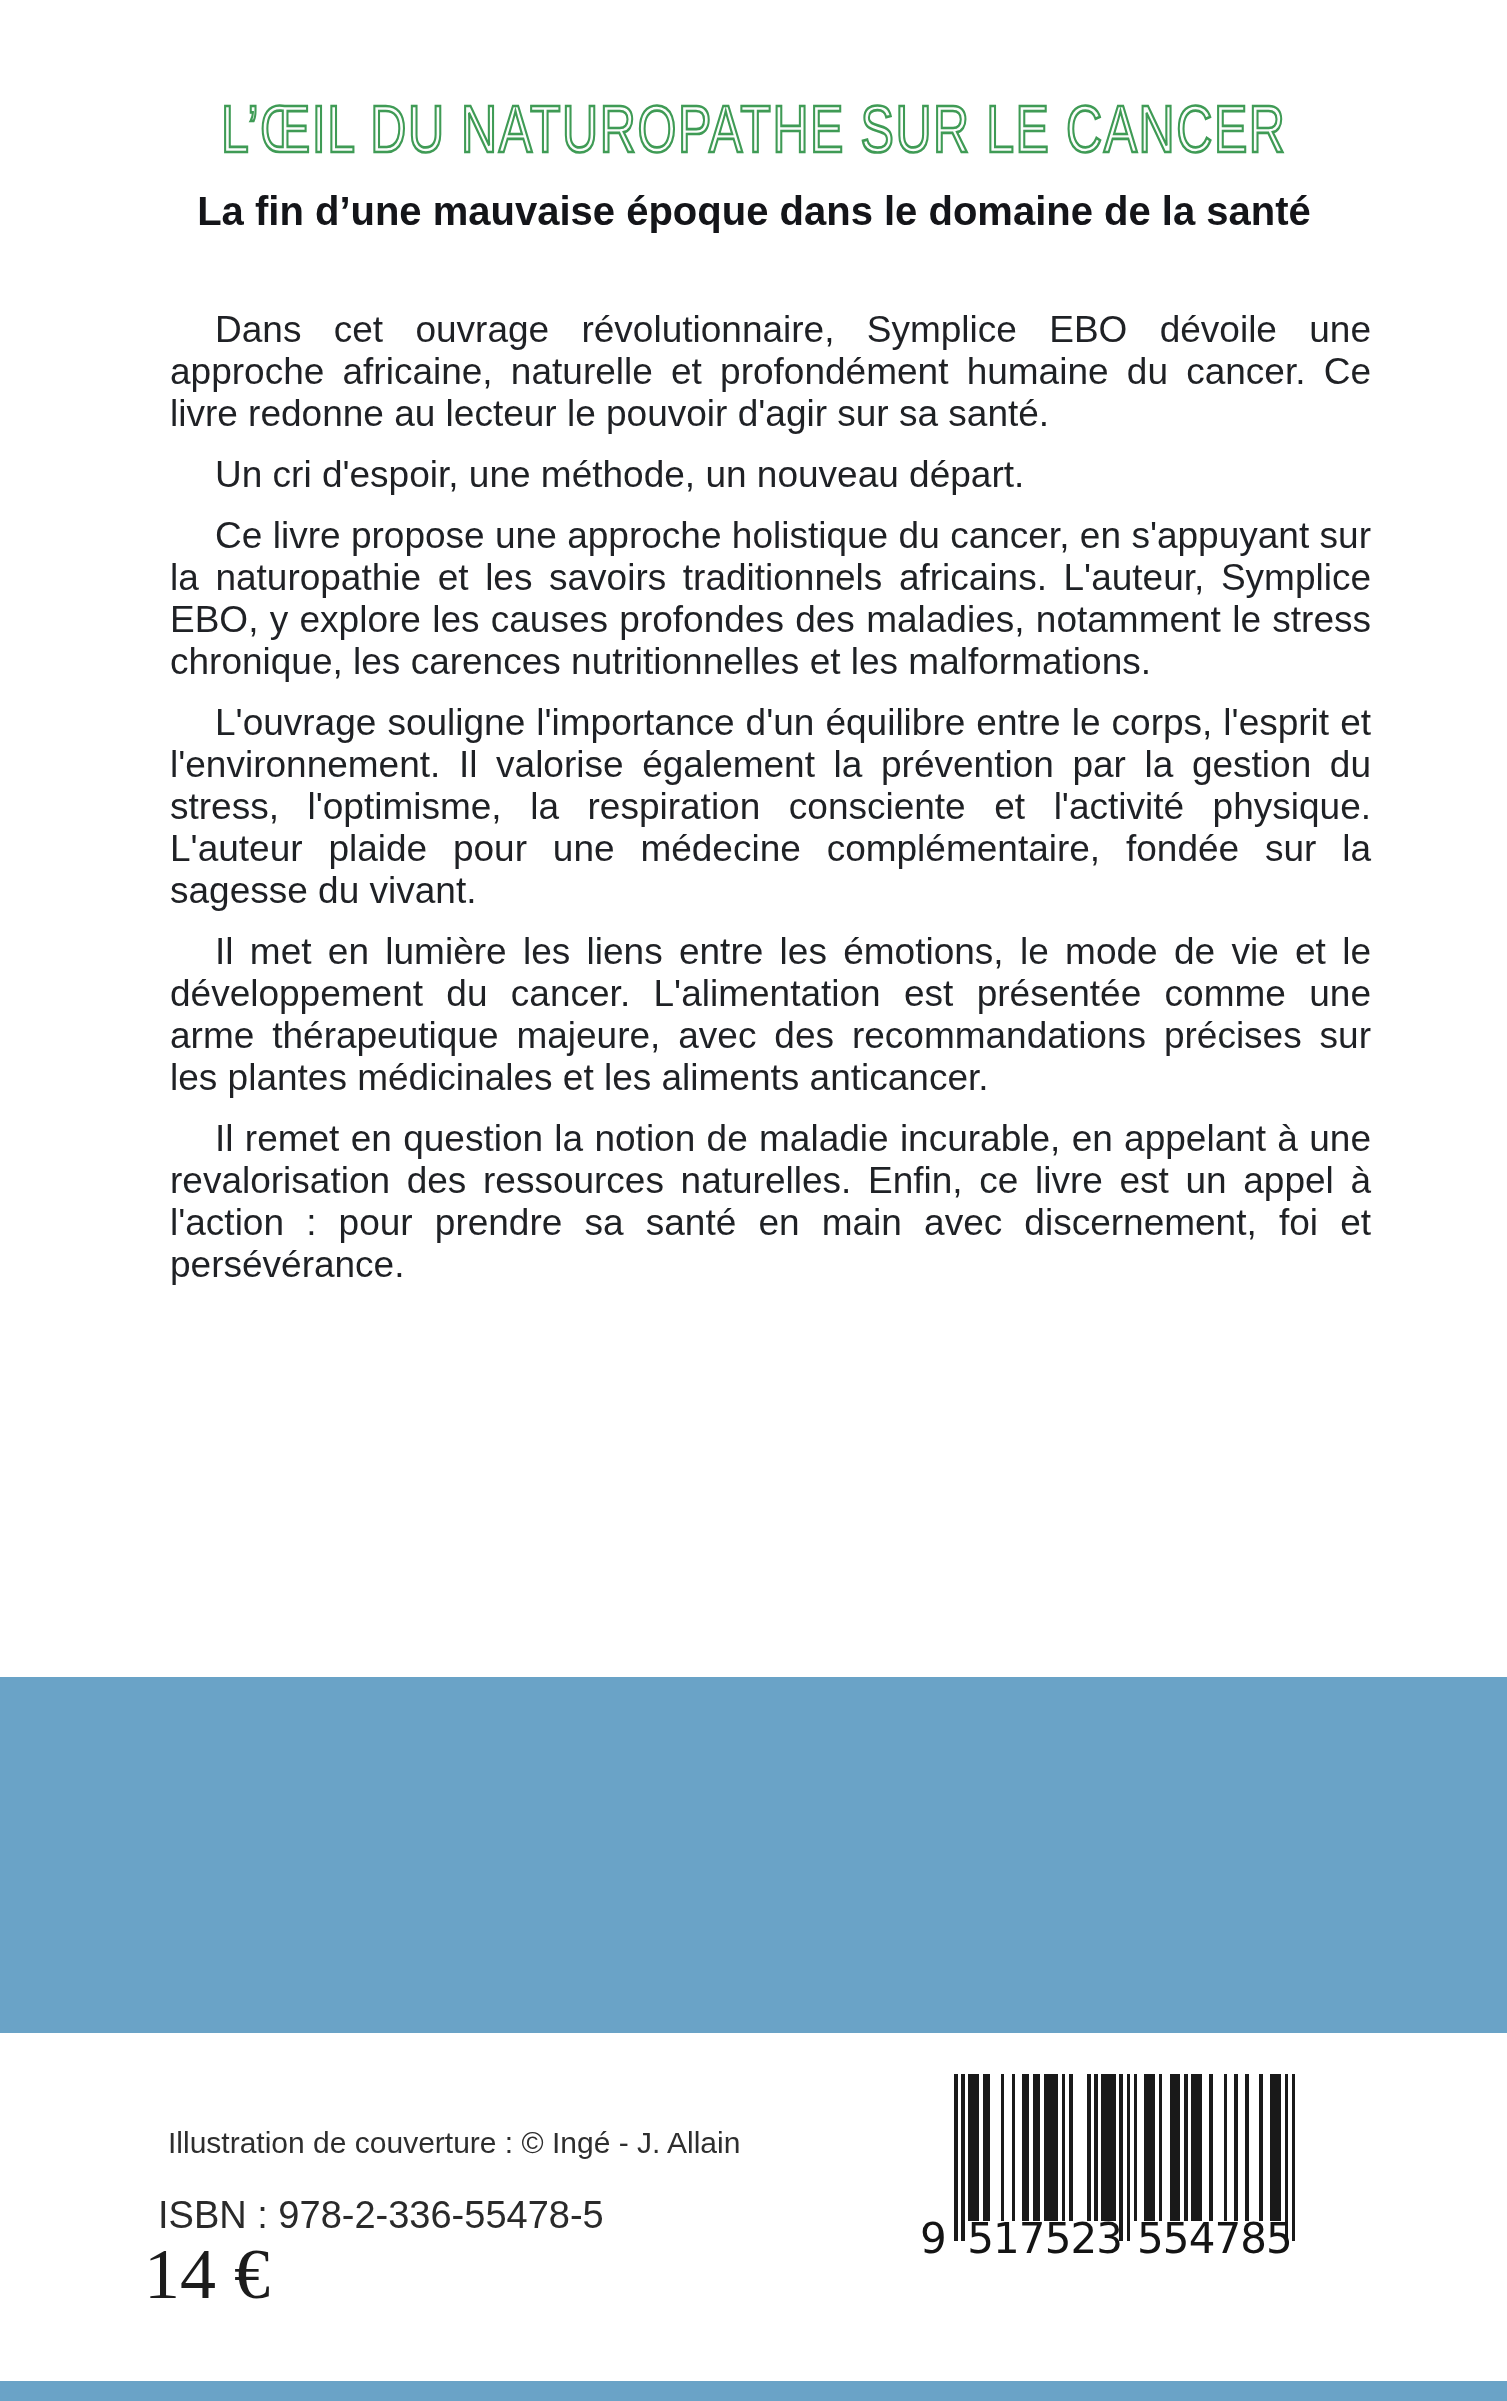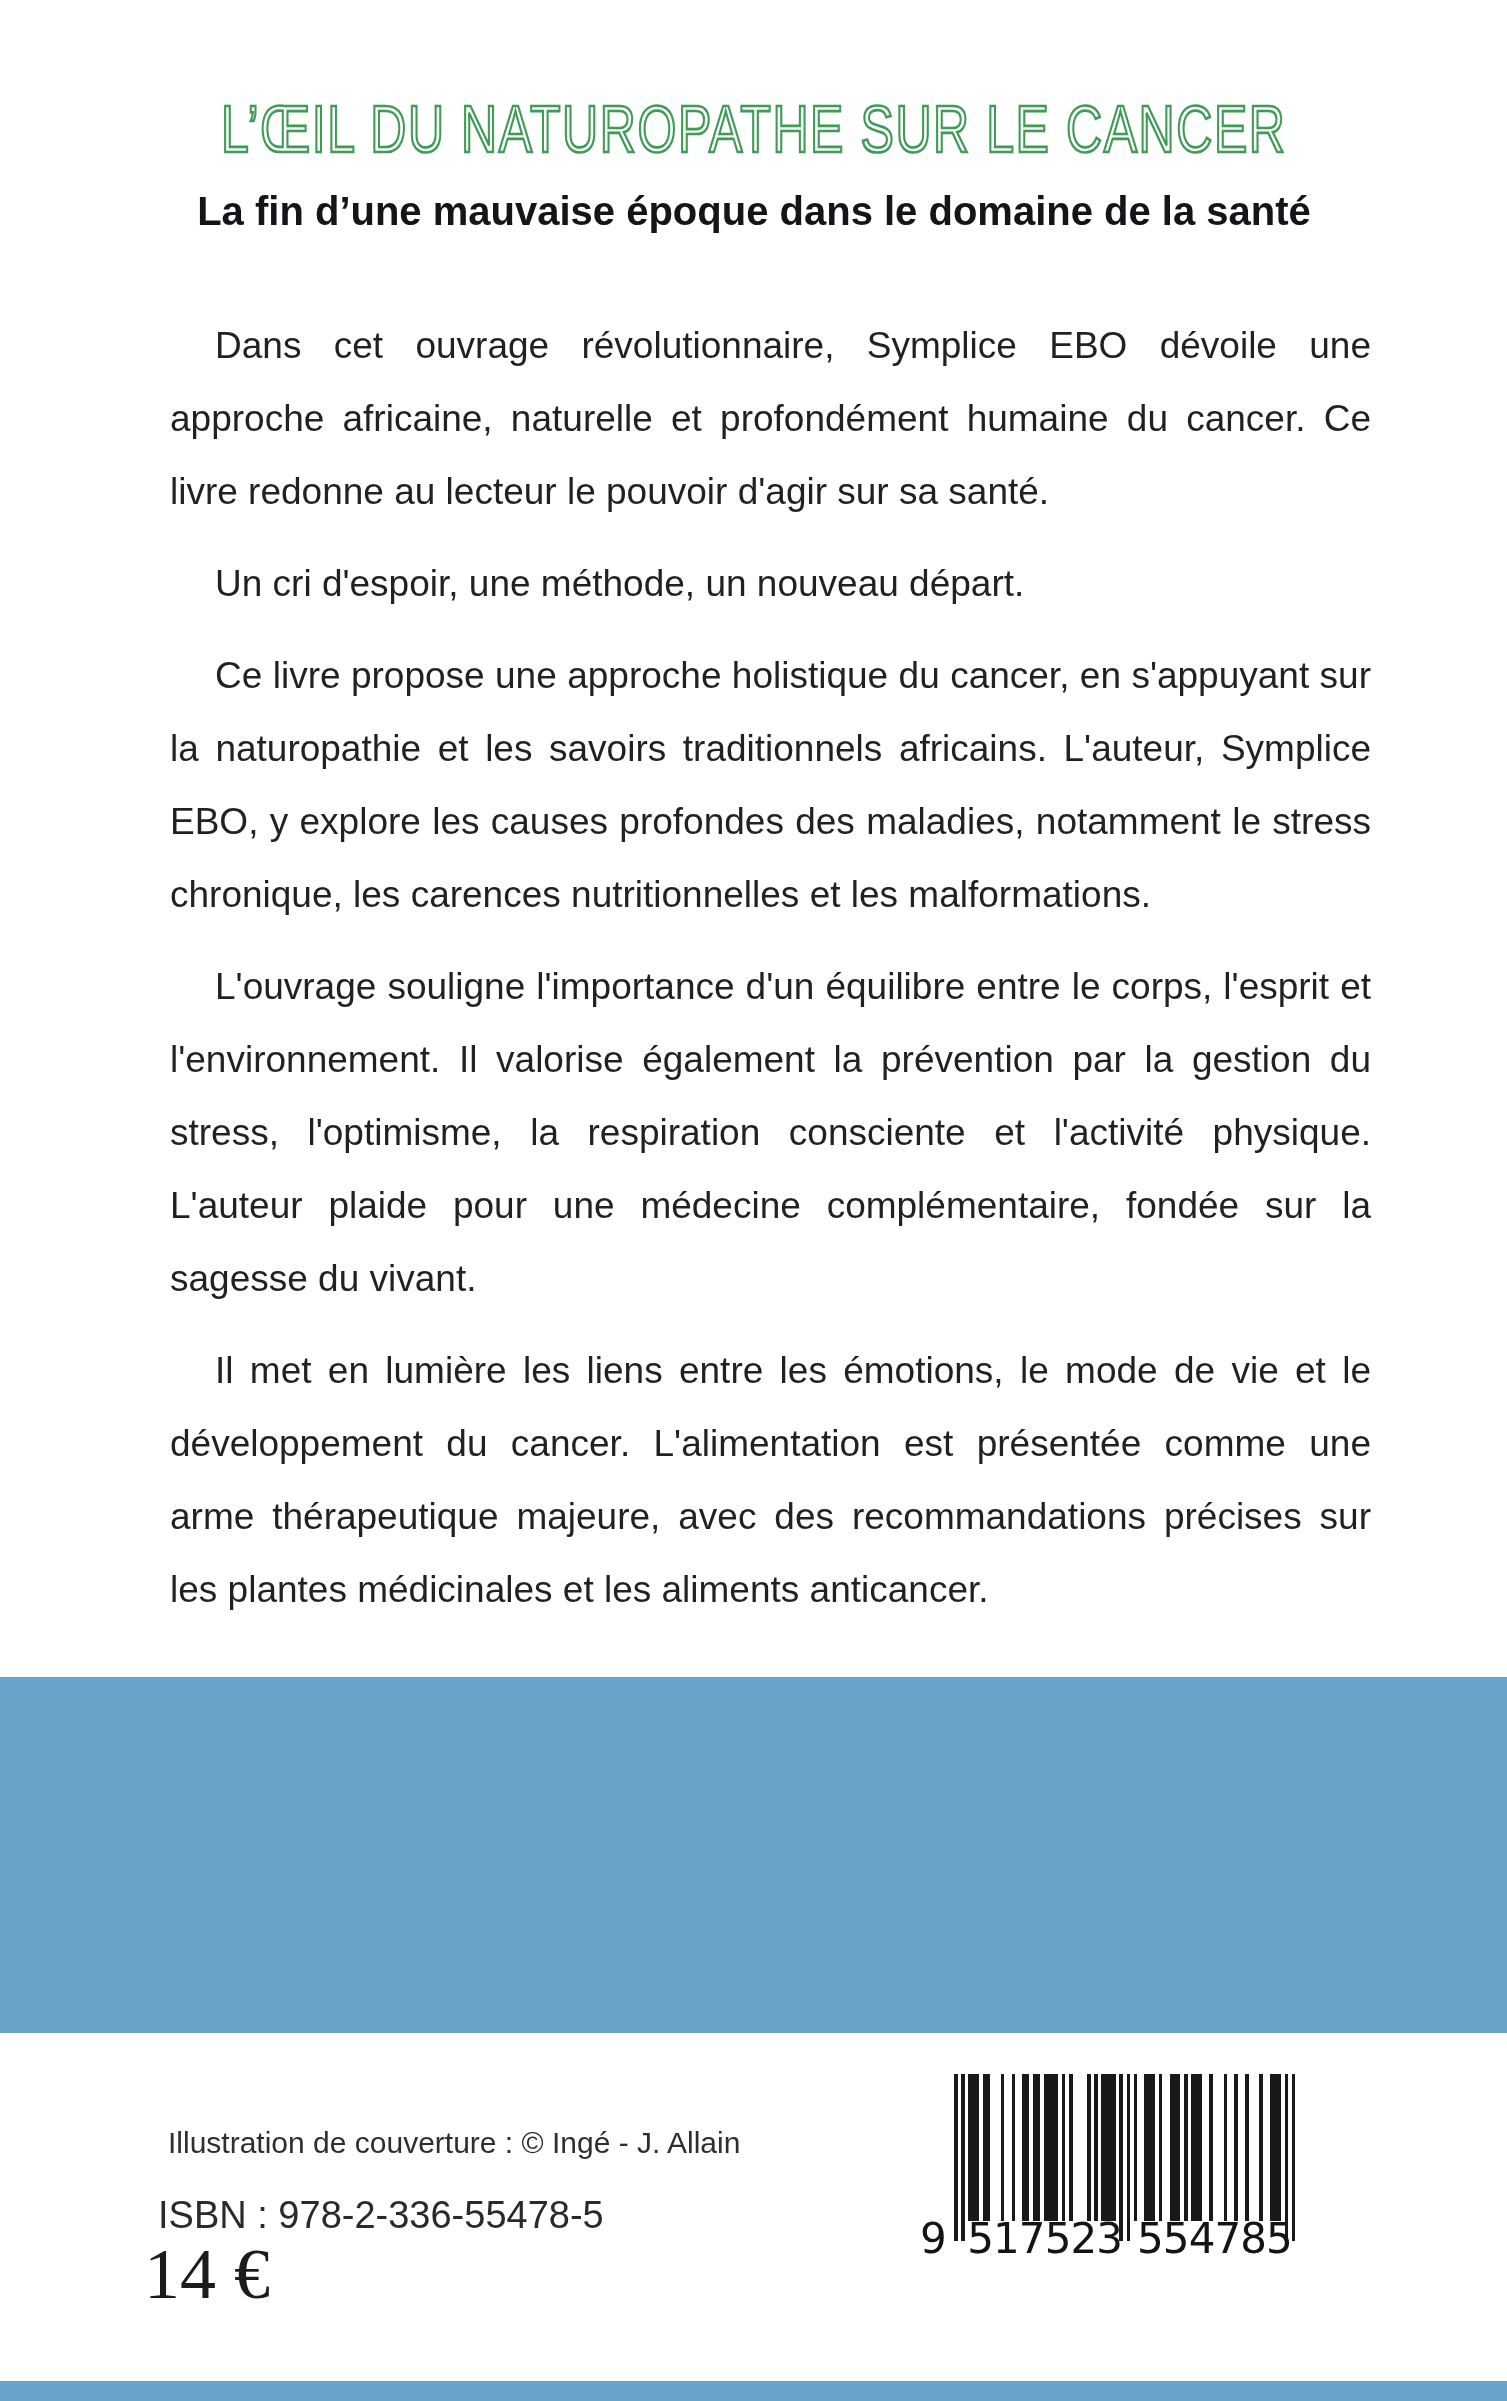--- a/index.html
+++ b/index.html
@@ -10,21 +10,21 @@
   .title{position:absolute;top:87px;left:0;width:1508px;height:83px;
          display:flex;align-items:center;justify-content:center;}
   .title span{display:inline-block;font-size:61px;font-weight:400;letter-spacing:1.9px;
          white-space:nowrap;transform:scale(0.82,1.08);
          color:var(--green);-webkit-text-stroke:2.5px var(--green);-webkit-text-fill-color:#fcfdfc;}
   .subtitle{position:absolute;top:189px;left:0;width:1508px;text-align:center;
          font-size:40px;font-weight:bold;color:#141519;letter-spacing:0px;}
 
   
   .synopsis{position:absolute;top:309px;left:170px;width:1208px;color:var(--body);}
-  .synopsis p{margin:0 7px 19px 0;font-size:37px;line-height:73px;text-align:justify;
+  .synopsis p{margin:0 7px 19px 0;font-size:37px;line-height:42px;text-align:justify;
          text-indent:45px;}
 
   
   .band{position:absolute;top:1677px;left:0;width:1508px;height:356px;background:var(--blue);}
 
   
   .credit-illu{position:absolute;top:2126px;left:168px;font-size:30px;color:#2e2e2e;}
   .credit-isbn{position:absolute;top:2194px;left:158px;font-size:38px;color:#2a2a2a;}
   .price{position:absolute;top:2233px;left:144px;font-size:72px;color:#1c1c1c;
          font-family:"Liberation Serif",serif;}
@@ -52,20 +52,21 @@
   </div>
 
   <div class="subtitle">La fin d’une mauvaise époque dans le domaine de la santé</div>
 
   <div class="synopsis">
       <p>Dans cet ouvrage révolutionnaire, Symplice EBO dévoile une approche africaine, naturelle et profondément humaine du cancer. Ce livre redonne au lecteur le pouvoir d'agir sur sa santé.</p>
       <p>Un cri d'espoir, une méthode, un nouveau départ.</p>
       <p>Ce livre propose une approche holistique du cancer, en s'appuyant sur la naturopathie et les savoirs traditionnels africains. L'auteur, Symplice EBO, y explore les causes profondes des maladies, notamment le stress chronique, les carences nutritionnelles et les malformations.</p>
       <p>L'ouvrage souligne l'importance d'un équilibre entre le corps, l'esprit et l'environnement. Il valorise également la prévention par la gestion du stress, l'optimisme, la respiration consciente et l'activité physique. L'auteur plaide pour une médecine complémentaire, fondée sur la sagesse du vivant.</p>
       <p>Il met en lumière les liens entre les émotions, le mode de vie et le développement du cancer. L'alimentation est présentée comme une arme thérapeutique majeure, avec des recommandations précises sur les plantes médicinales et les aliments anticancer.</p>
+      <p>Il remet en question la notion de maladie incurable, en appelant à une revalorisation des ressources naturelles. Enfin, ce livre est un appel à l'action : pour prendre sa santé en main avec discernement, foi et persévérance.</p>
     </div>
 
   <div class="band">
     
     
   </div>
 
   <div class="credit-illu">Illustration de couverture : © Ingé - J. Allain</div>
   <div class="credit-isbn">ISBN : 978-2-336-55478-5</div>
   <div class="price">14 €</div>

